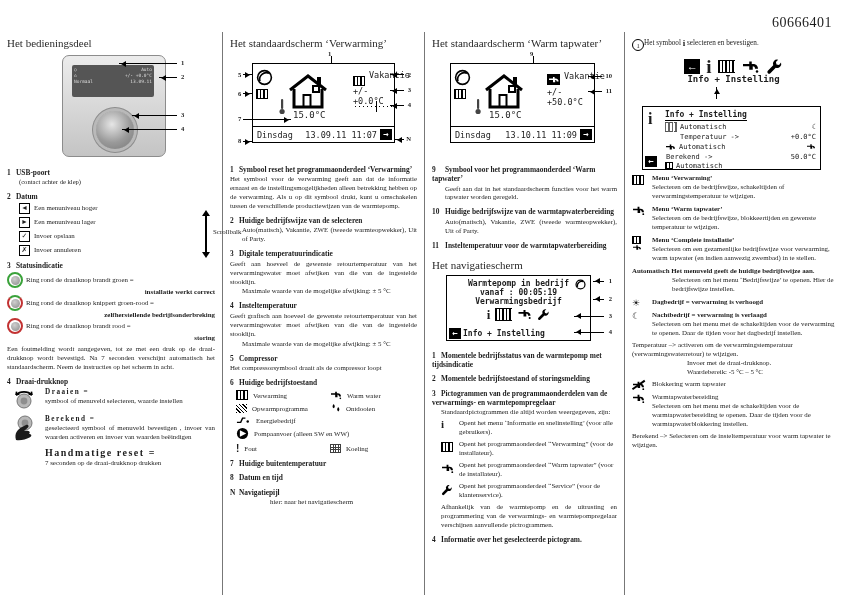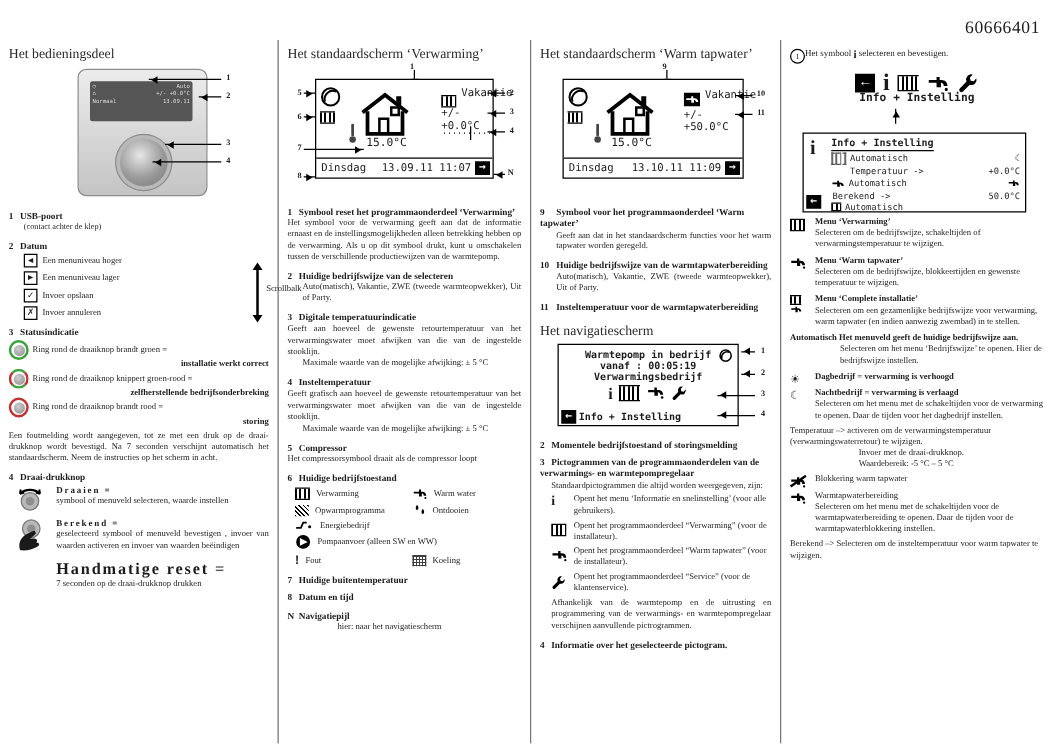--- a/index.html
+++ b/index.html
@@ -193,21 +193,21 @@
           <div style="text-align:center;margin-top:5px">
             <svg class="ic" width="24" height="26" viewBox="0 0 24 26">
               <circle cx="13" cy="8" r="7" fill="#b8b8b8" stroke="#777"></circle>
               <circle cx="13" cy="8" r="3.4" fill="#8e8e8e"></circle>
               <path d="M4 25 C2 18 6 14 10 12 L14 10 C16 9 17.5 11 16 12.5 L12 16 C17 15 19 17 17 19 C20 19 20 21.5 17.5 22.5 C14 24.5 8 26 4 25 z" fill="#1a1a1a"></path>
             </svg>
           </div>
           <div style="margin-top:5px">
             <div style="font-size:7.2px;font-weight:bold;letter-spacing:1.5px">Berekend =</div>
             <div class="sec-b">geselecteerd symbool of menuveld bevestigen , invoer van waarden activeren en invoer van waarden beëindigen</div>
-            <div style="font-size:13px;font-weight:bold;letter-spacing:1.5px;margin-top:5px">Handmatige reset =</div>
+            <div style="font-size:10px;font-weight:bold;letter-spacing:1.5px;margin-top:5px">Handmatige reset =</div>
             <div class="sec-b">7 seconden op de draai-drukknop drukken</div>
           </div>
         </div>
       </div>
     </div>
 
     <div class="col c2">
       <div class="coltitle">Het standaardscherm ‘Verwarming’</div>
 
       <div class="diagwrap" style="height:96px">
@@ -438,20 +438,23 @@
         <span class="lineh al" style="right:3px;top:6px;width:11px"></span>
         <span class="cn" style="right:-5px;top:20px">2</span>
         <span class="lineh al" style="right:3px;top:24px;width:11px"></span>
         <span class="cn" style="right:-5px;top:37px">3</span>
         <span class="lineh al" style="right:3px;top:41px;width:30px"></span>
         <span class="cn" style="right:-5px;top:53px">4</span>
         <span class="lineh al" style="right:3px;top:57px;width:30px"></span>
       </div>
 
       <div class="sec">
+        <div class="sec-h"><span class="num">1</span><span>Momentele bedrijfsstatus van de warmtepomp met tijdsindicatie</span></div>
+      </div>
+      <div class="sec">
         <div class="sec-h"><span class="num">2</span><span>Momentele bedrijfstoestand of storingsmelding</span></div>
       </div>
       <div class="sec">
         <div class="sec-h"><span class="num">3</span><span>Pictogrammen van de programmaonderdelen van de verwarmings- en warmtepompregelaar</span></div>
         <div class="sec-b" style="margin-left:9px">Standaardpictogrammen die altijd worden weergegeven, zijn:</div>
         <div class="picto" style="margin-left:9px">
           <span class="iic" style="font-size:11px">i</span>
           <span>Opent het menu ‘Informatie en snelinstelling’ (voor alle gebruikers).</span>
           <span class="rad" style="margin-top:2px"></span>
           <span>Opent het programmaonderdeel “Verwarming” (voor de installateur).</span>

